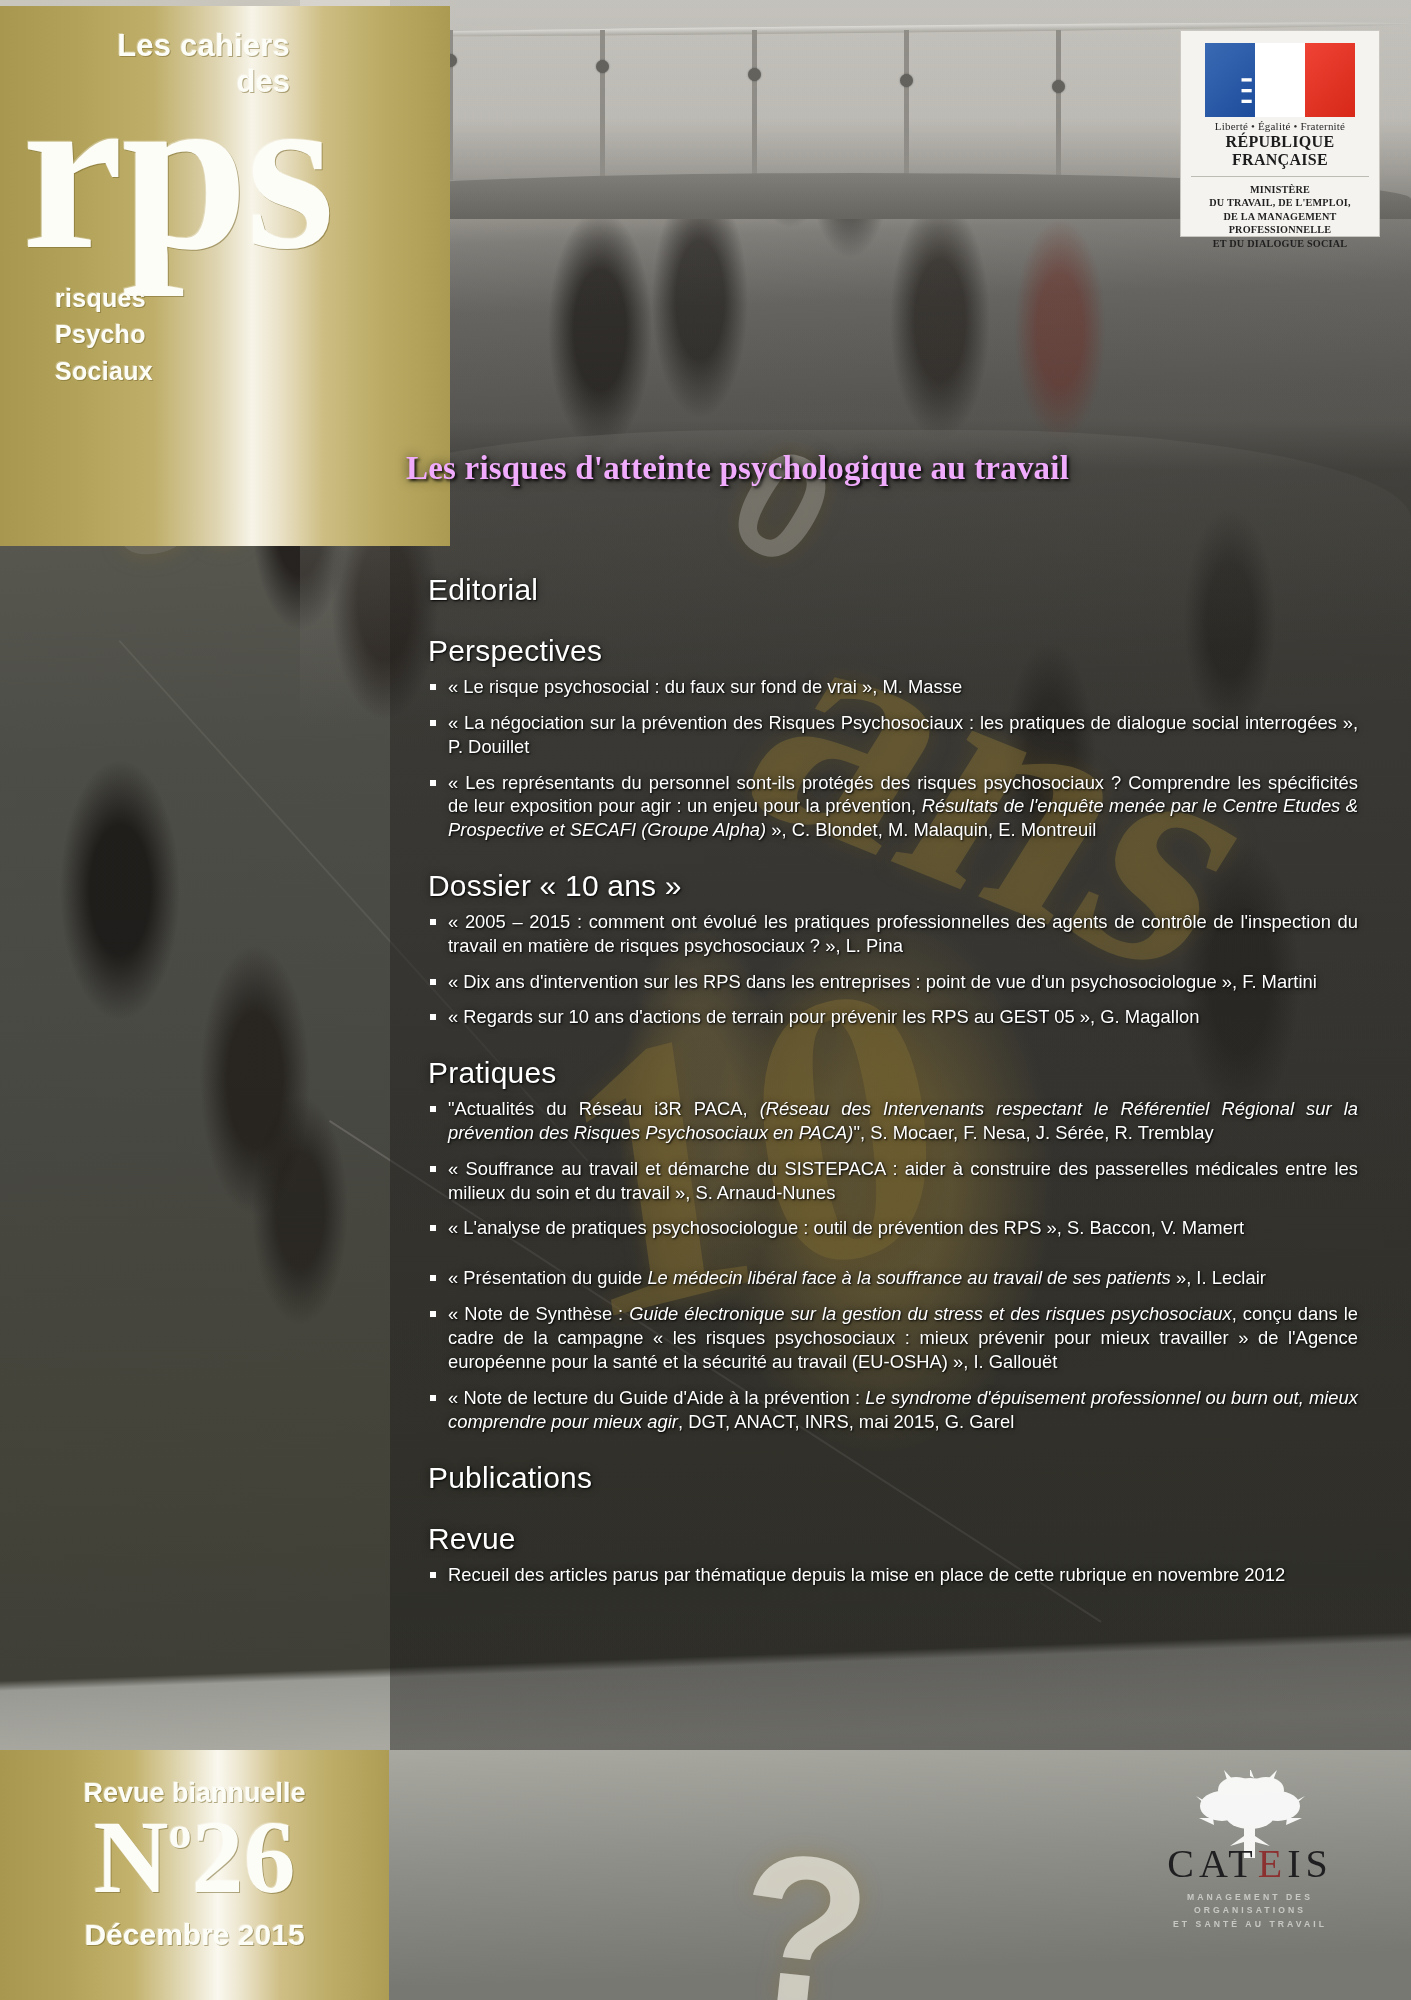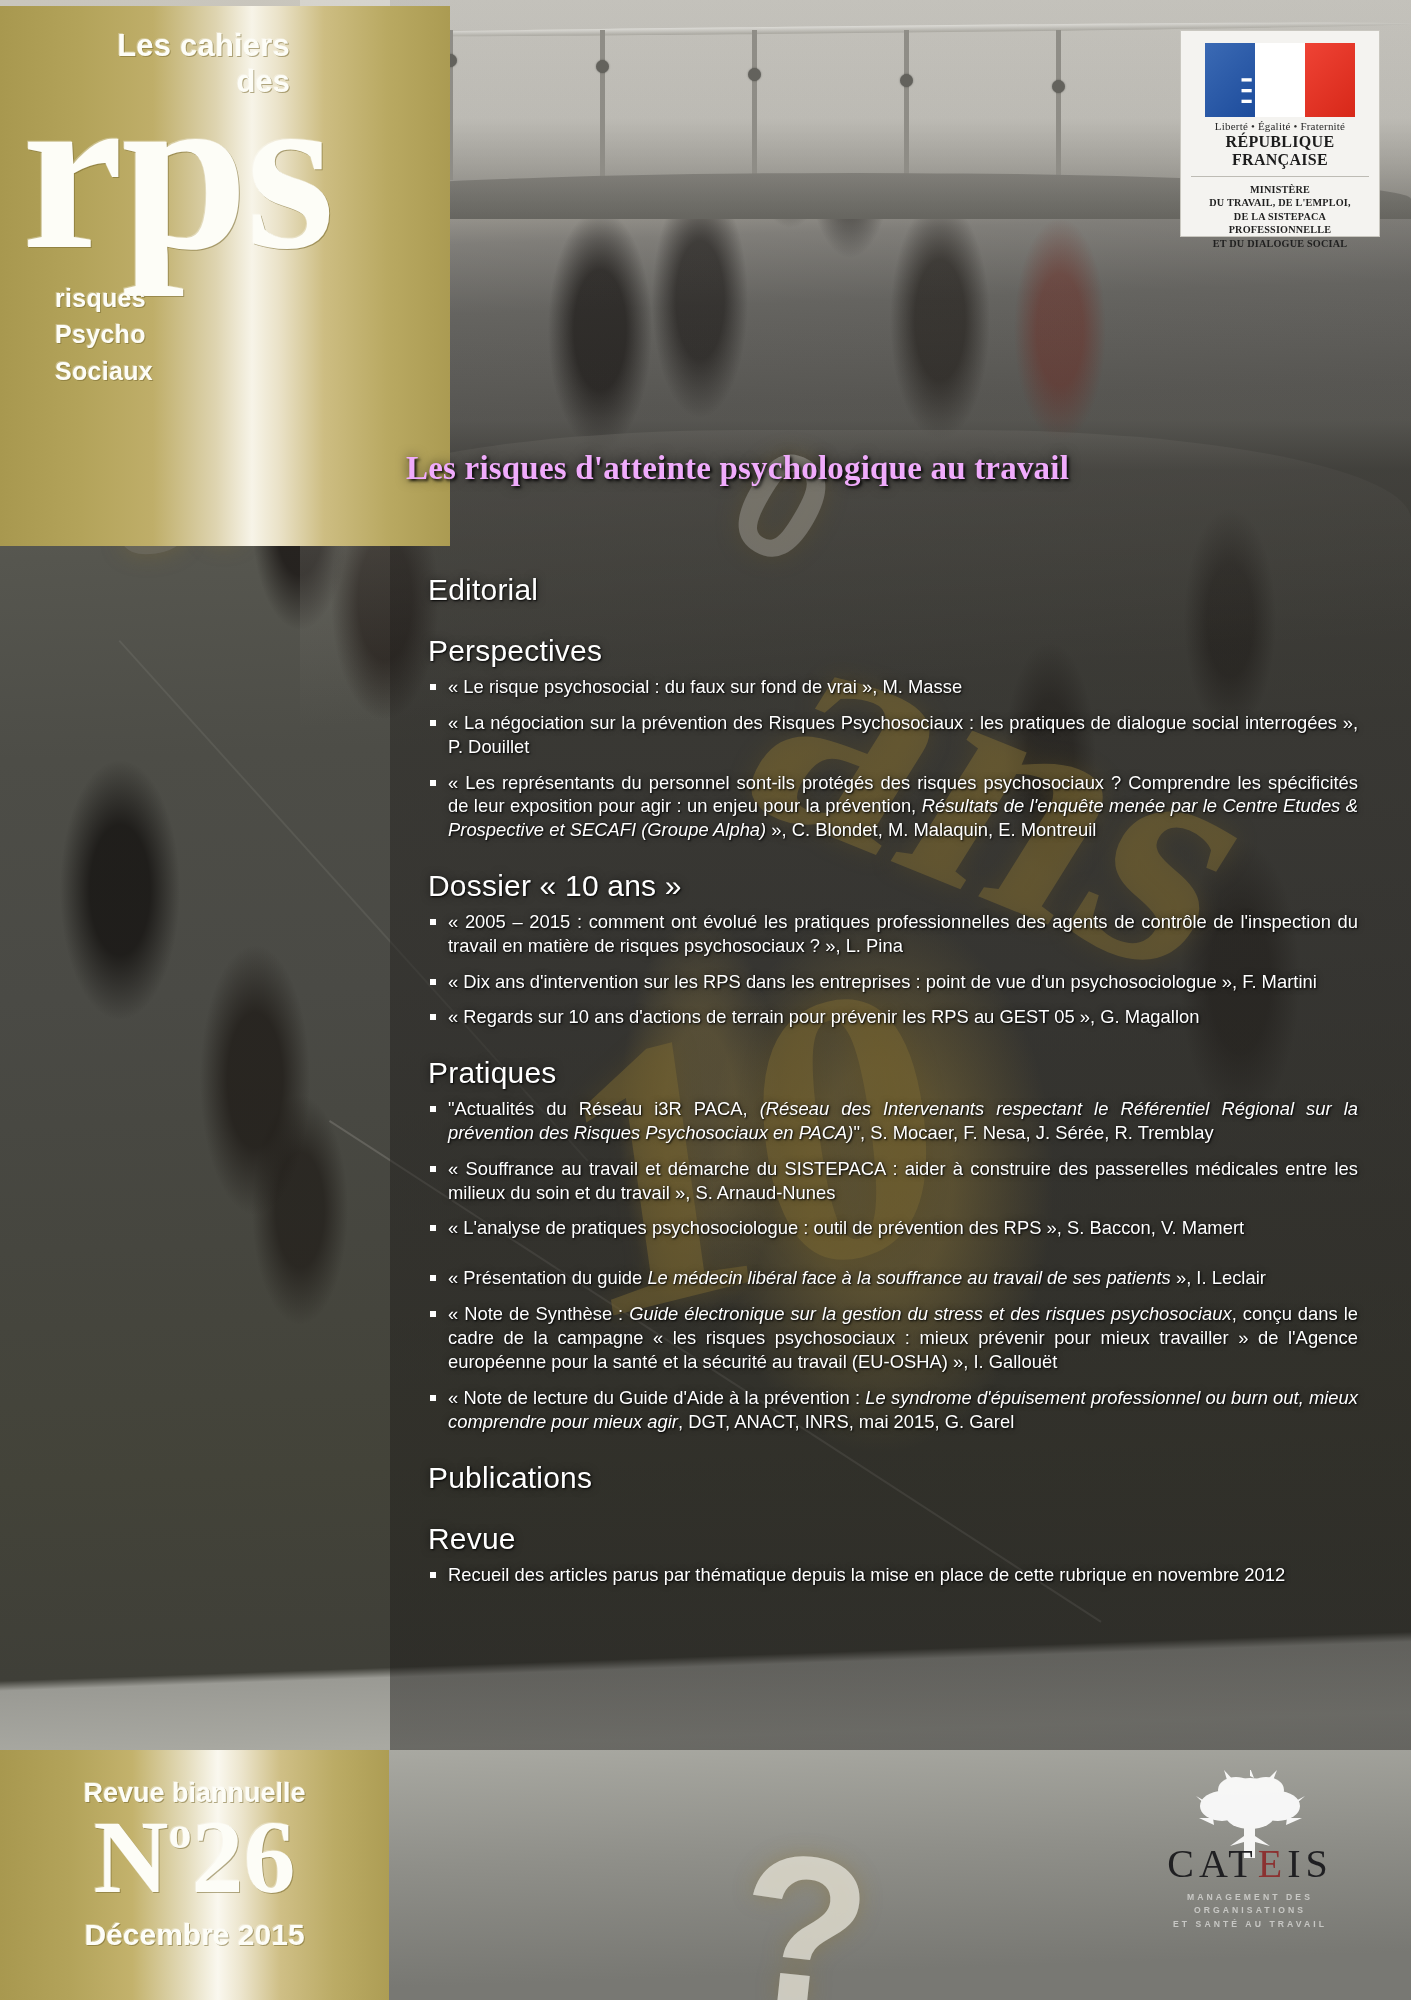--- a/index.html
+++ b/index.html
@@ -294,21 +294,21 @@
       </div>
       <div class="white"></div>
       <div class="red"></div>
     </div>
     <div class="devise">Liberté • Égalité • Fraternité</div>
     <div class="rep-fr">RÉPUBLIQUE FRANÇAISE</div>
     <div class="hr-thin"></div>
     <div class="min-txt">
       <div>MINISTÈRE</div>
       <div>DU TRAVAIL, DE L'EMPLOI,</div>
-      <div>DE LA SISTEPACA</div>
+      <div>DE LA MANAGEMENT</div>
       <div>PROFESSIONNELLE</div>
       <div>ET DU DIALOGUE SOCIAL</div>
     </div>
   </div>
 
   <div class="cover-sub">Les risques d'atteinte psychologique au travail</div>
 
   <div class="toc" id="toc">
       <div class="sec">
         <div class="sec-head">Editorial</div>

